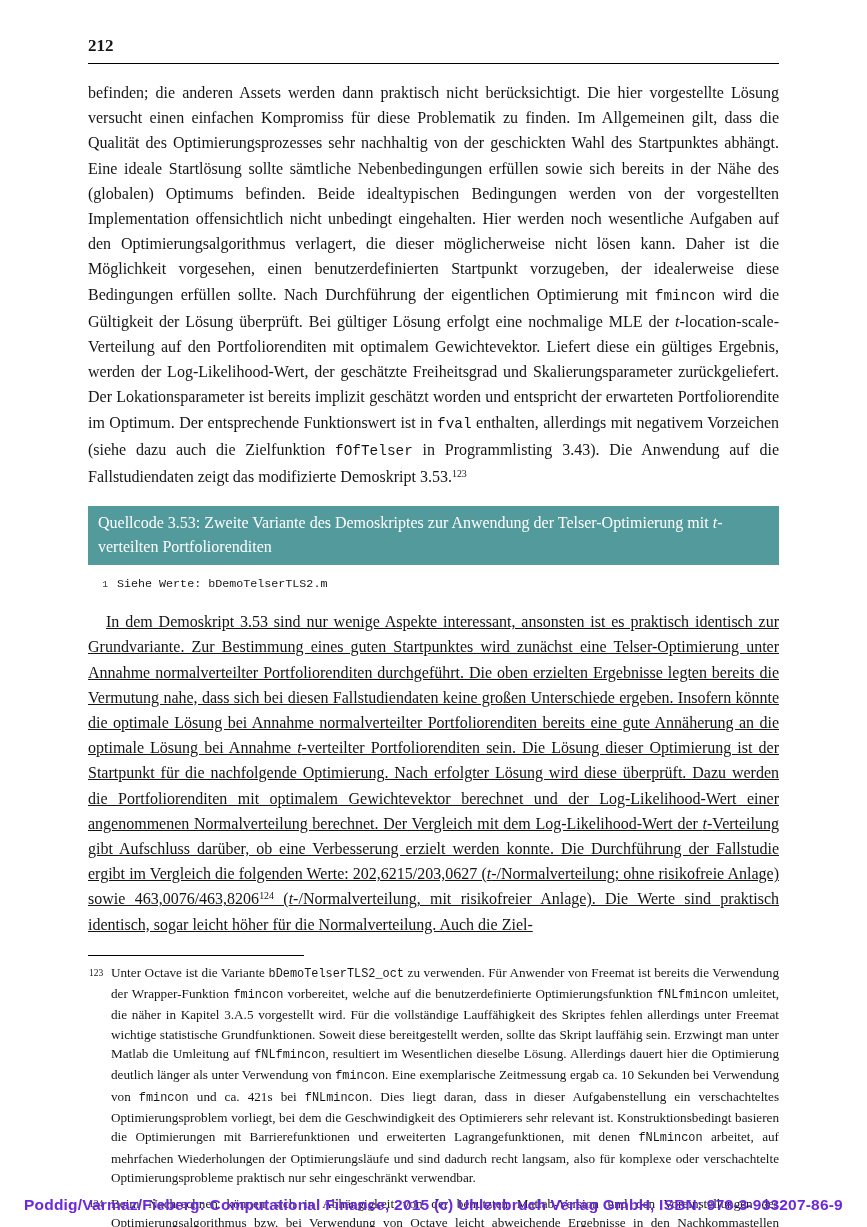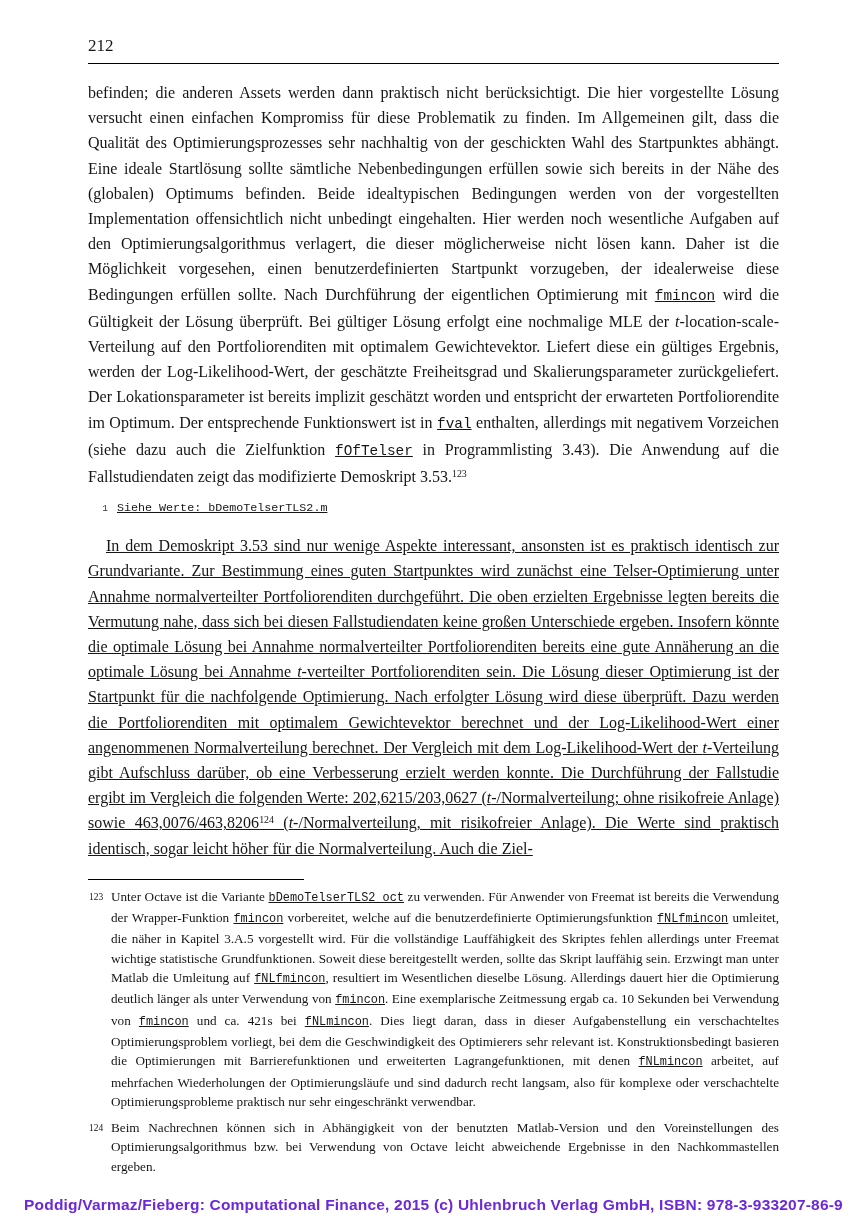--- a/index.html
+++ b/index.html
@@ -9,20 +9,21 @@
     background:#ffffff;
     font-family:"Liberation Serif", serif;
     color:#151515;
     overflow:hidden;
     box-sizing:border-box;
   }
   .content{padding:36px 88px 0 88px;}
   .page-header{
     display:flex;justify-content:flex-start;align-items:baseline;
     font-size:17px;
+    font-weight:bold;
   }
   .header-rule{
     border:none;border-top:1.4px solid #000;
     margin:7px 0 0 0;
   }
   .para{
     font-size:16px;line-height:25.2px;
     text-align:justify;
     margin:16px 0 0 0;
   }
@@ -53,21 +54,21 @@
   .footnotes{
     margin-top:6px;
     font-size:13.2px;line-height:19.3px;
     text-align:justify;
   }
   .footnote{position:relative;padding-left:23px;margin-top:7px;}
   .fn-num{
     position:absolute;left:1px;top:1px;
     font-size:9.5px;
   }
-  .code{font-family:"Liberation Mono", monospace;font-size:0.9em;text-decoration:underline;}
+  .code{font-family:"Liberation Mono", monospace;font-size:0.9em;}
   .i{font-style:italic;}
   sup.sup{
     font-size:0.62em;
     vertical-align:baseline;position:relative;top:-0.55em;
     line-height:0;
   }
   .page-footer{
     position:absolute;left:0;right:0;bottom:13px;
     text-align:center;
     font-family:"Liberation Sans", sans-serif;
@@ -82,20 +83,21 @@
 <div class="page">
   <div class="content">
 
     <div class="page-header">
       <span>212</span>
     </div>
     <hr class="header-rule">
 
     <p class="para"><span>befinden; die anderen Assets werden dann praktisch nicht berücksichtigt. Die hier vorgestellte Lösung versucht einen einfachen Kompromiss für diese Problematik zu finden. Im Allgemeinen gilt, dass die Qualität des Optimierungsprozesses sehr nachhaltig von der geschickten Wahl des Startpunktes abhängt. Eine ideale Startlösung sollte sämtliche Nebenbedingungen erfüllen sowie sich bereits in der Nähe des (globalen) Optimums befinden. Beide idealtypischen Bedingungen werden von der vorgestellten Implementation offensichtlich nicht unbedingt eingehalten. Hier werden noch wesentliche Aufgaben auf den Optimierungsalgorithmus verlagert, die dieser möglicherweise nicht lösen kann. Daher ist die Möglichkeit vorgesehen, einen benutzerdefinierten Startpunkt vorzugeben, der idealerweise diese Bedingungen erfüllen sollte. Nach Durchführung der eigentlichen Optimierung mit </span><span class="code">fmincon</span><span> wird die Gültigkeit der Lösung überprüft. Bei gültiger Lösung erfolgt eine nochmalige MLE der </span><span class="i">t</span><span>-location-scale-Verteilung auf den Portfoliorenditen mit optimalem Gewichtevektor. Liefert diese ein gültiges Ergebnis, werden der Log-Likelihood-Wert, der geschätzte Freiheitsgrad und Skalierungsparameter zurückgeliefert. Der Lokationsparameter ist bereits implizit geschätzt worden und entspricht der erwarteten Portfoliorendite im Optimum. Der entsprechende Funktionswert ist in </span><span class="code">fval</span><span> enthalten, allerdings mit negativem Vorzeichen (siehe dazu auch die Zielfunktion </span><span class="code">fOfTelser</span><span> in Programmlisting 3.43). Die Anwendung auf die Fallstudiendaten zeigt das modifizierte Demoskript 3.53.</span><sup class="sup">123</sup></p>
 
+    <div class="caption-box" style="background: rgb(83, 154, 157); color: rgb(255, 255, 255);"><span>Quellcode 3.53: Zweite Variante des Demoskriptes zur Anwendung der Telser-Optimierung mit </span><span class="i">t</span><span>-verteilten Portfoliorenditen</span></div>
 
     <div class="code-listing"><span class="lineno">1</span><span class="code">Siehe Werte: bDemoTelserTLS2.m</span></div>
 
     <p class="para para2"><span>In dem Demoskript 3.53 sind nur wenige Aspekte interessant, ansonsten ist es praktisch identisch zur Grundvariante. Zur Bestimmung eines guten Startpunktes wird zunächst eine Telser-Optimierung unter Annahme normalverteilter Portfoliorenditen durchgeführt. Die oben erzielten Ergebnisse legten bereits die Vermutung nahe, dass sich bei diesen Fallstudiendaten keine großen Unterschiede ergeben. Insofern könnte die optimale Lösung bei Annahme normalverteilter Portfoliorenditen bereits eine gute Annäherung an die optimale Lösung bei Annahme </span><span class="i">t</span><span>-verteilter Portfoliorenditen sein. Die Lösung dieser Optimierung ist der Startpunkt für die nachfolgende Optimierung. Nach erfolgter Lösung wird diese überprüft. Dazu werden die Portfoliorenditen mit optimalem Gewichtevektor berechnet und der Log-Likelihood-Wert einer angenommenen Normalverteilung berechnet. Der Vergleich mit dem Log-Likelihood-Wert der </span><span class="i">t</span><span>-Verteilung gibt Aufschluss darüber, ob eine Verbesserung erzielt werden konnte. Die Durchführung der Fallstudie ergibt im Vergleich die folgenden Werte: 202,6215/203,0627 (</span><span class="i">t</span><span>-/Normalverteilung; ohne risikofreie Anlage) sowie 463,0076/463,8206</span><sup class="sup">124</sup><span> (</span><span class="i">t</span><span>-/Normalverteilung, mit risikofreier Anlage). Die Werte sind praktisch identisch, sogar leicht höher für die Normalverteilung. Auch die Ziel-</span></p>
 
     <hr class="fn-rule">
 
     <div class="footnotes">
       <div class="footnote">
         <span class="fn-num">123</span>

